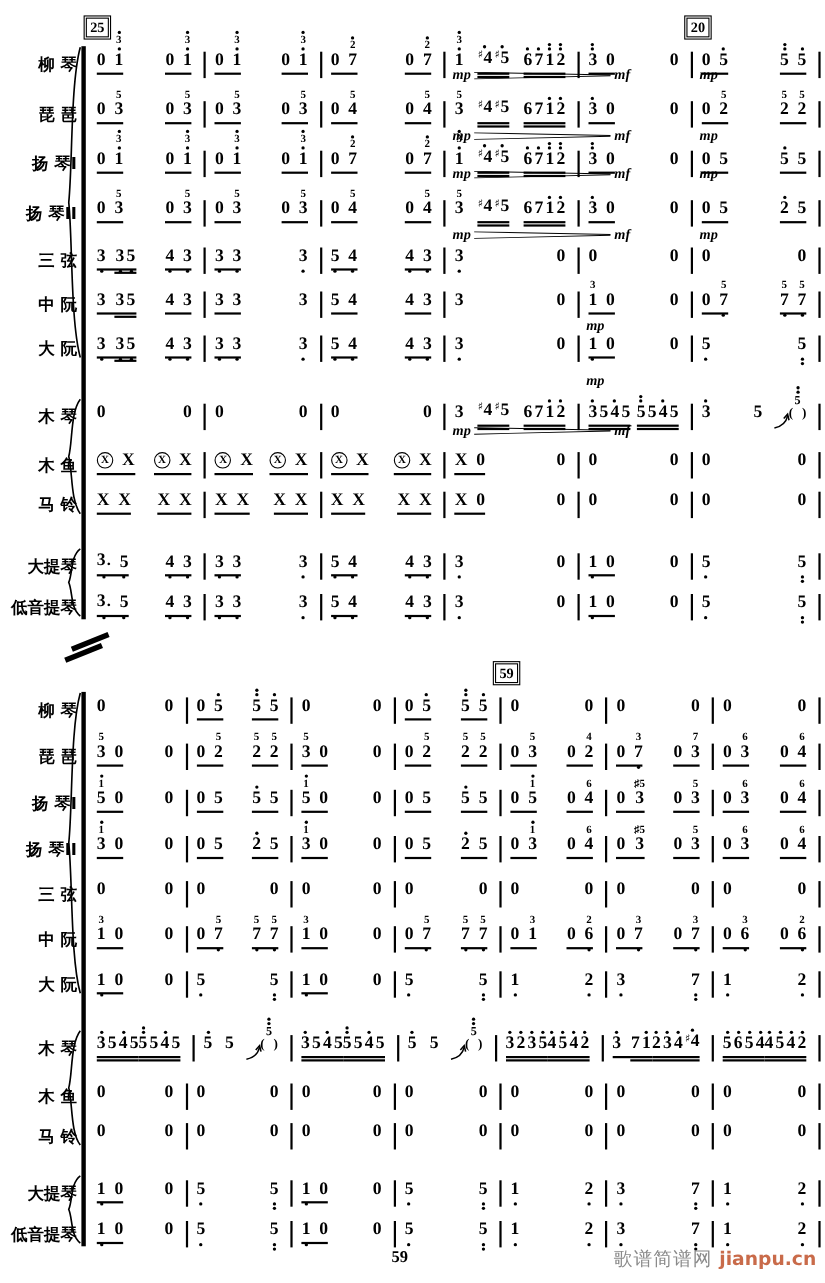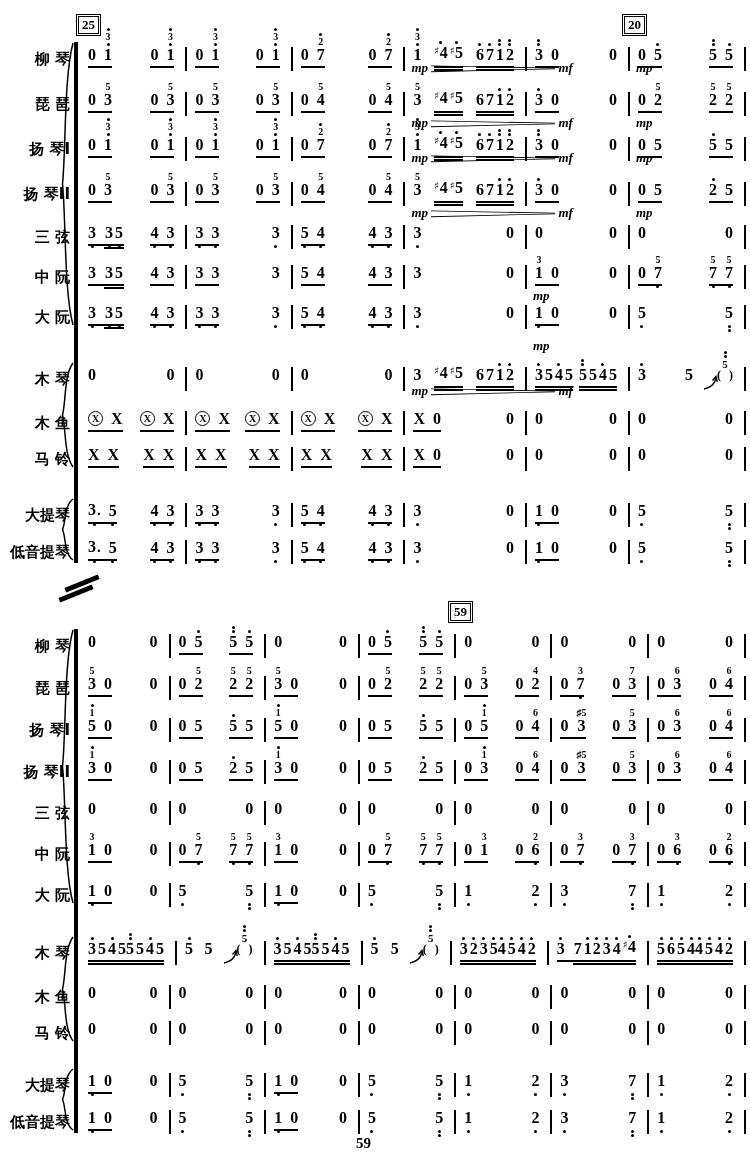--- a/index.html
+++ b/index.html
@@ -6258,13 +6258,16 @@
         <div class="gbrace" style="top: 311px;"><svg width="14" height="106" viewBox="0 0 14 106">
             <path d="M12 1 C3 12.719999999999999 5 40.28 1.5 53 C5 65.72 3 93.28 12 105" fill="none" stroke="#000" stroke-width="1.5"></path>
           </svg></div>
         <div class="gbrace" style="top: 443px;"><svg width="14" height="63" viewBox="0 0 14 63">
             <path d="M12 1 C3 7.56 5 23.94 1.5 31.5 C5 39.06 3 55.44 12 62" fill="none" stroke="#000" stroke-width="1.5"></path>
           </svg></div>
         <div class="reh" style="left: 446px; top: -22px;">59</div>
       </div>
     </div>
   <div class="pageno">59</div>
+  <div class="wm">
+    <span class="site" style="color: rgb(138, 138, 138);">歌谱简谱网</span><span class="dom" style="color: rgb(201, 107, 74);">jianpu.cn</span>
+  </div>
 </div>
 
 </body></html>

